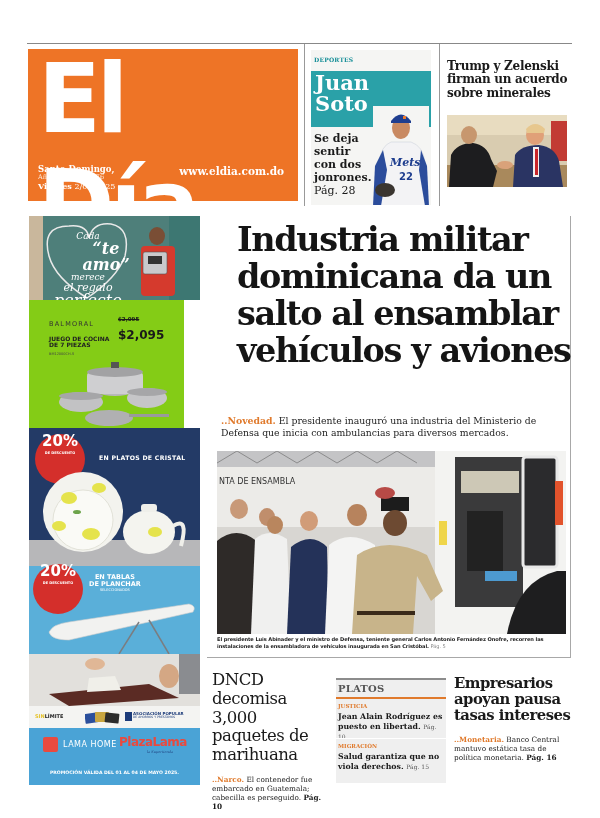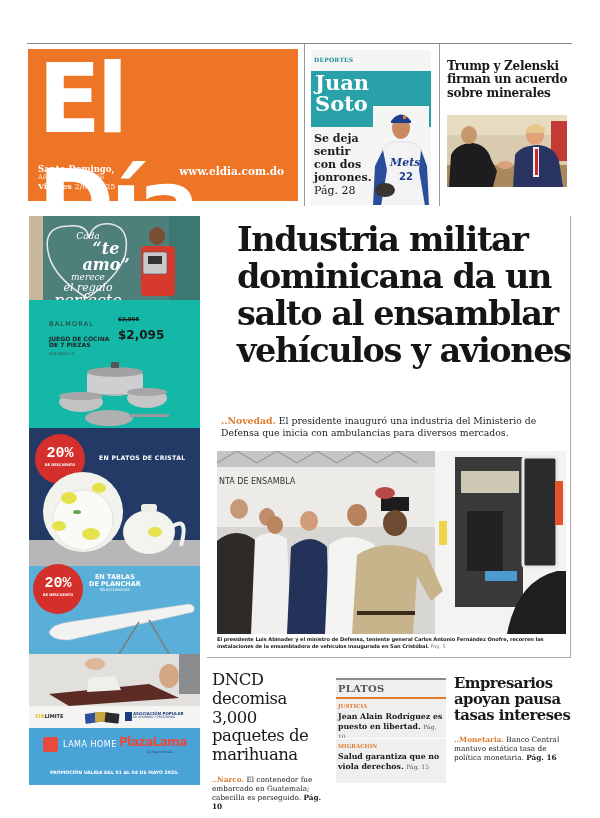--- a/index.html
+++ b/index.html
@@ -38,29 +38,29 @@
 
   
   .ad { left: 29px; top: 216px; width: 171px; height: 569px; overflow: hidden; }
   .ad-hero { position: absolute; left: 0; top: 0; width: 171px; height: 84px; background: #4b7d7a; }
   .ad-hero .heart { position: absolute; left: 14px; top: 16px; width: 90px; height: 76px; color: #fff; font-family: "DejaVu Serif", serif; font-style: italic; text-align: center; line-height: 1.0; }
   .ad-hero .heart .l1 { font-size: 9px; }
   .ad-hero .heart .l2 { font-size: 16px; font-weight: bold; padding-left: 36px; }
   .ad-hero .heart .l3 { font-size: 9px; }
   .ad-hero .heart .l4 { font-size: 11px; }
   .ad-hero .heart .l5 { font-size: 16px; }
-  .ad-cook { position: absolute; left: 0; top: 84px; width: 171px; height: 128px; background: #14b8a6; }
+  .ad-cook { position: absolute; left: 0; top: 84px; width: 155px; height: 128px; background: #84cc16; }
   .ad-cook .brand { position: absolute; left: 20px; top: 20px; font-family: "DejaVu Sans", sans-serif; font-size: 6.5px; letter-spacing: 1.2px; color: #333; }
   .ad-cook .prod { position: absolute; left: 20px; top: 36px; font-family: "DejaVu Sans", sans-serif; font-size: 6px; font-weight: bold; line-height: 1.05; color: #222; }
   .ad-cook .sku { position: absolute; left: 20px; top: 52px; font-family: "DejaVu Sans", sans-serif; font-size: 3.5px; color: #444; }
   .ad-cook .old { position: absolute; left: 89px; top: 16px; font-family: "DejaVu Sans", sans-serif; font-size: 5.5px; font-weight: bold; text-decoration: line-through; }
   .ad-cook .price { position: absolute; left: 89px; top: 28px; font-family: "DejaVu Sans", sans-serif; font-size: 12px; font-weight: bold; }
   .ad-plates { position: absolute; left: 0; top: 212px; width: 171px; height: 138px; background: #233a66; }
   .badge { position: absolute; width: 50px; height: 50px; border-radius: 50%; background: #d42f2b; color: #fff; text-align: center; font-family: "DejaVu Sans", sans-serif; }
-  .badge .pct { display: block; font-weight: bold; font-size: 15px; margin-top: 12px; line-height: 1; font-family: Liberation Mono, monospace; }
+  .badge .pct { display: block; font-weight: bold; font-size: 15px; line-height: 1; }
   .badge .off { display: block; font-size: 3.5px; font-weight: bold; margin-top: 2px; }
   .ad-plates .label { position: absolute; left: 70px; top: 26px; color: #fff; font-family: "DejaVu Sans", sans-serif; font-size: 6.2px; font-weight: bold; letter-spacing: 0.3px; }
   .ad-plates .floor { position: absolute; left: 0; bottom: 0; width: 171px; height: 26px; background: #b7b7b9; }
   .ad-iron { position: absolute; left: 0; top: 350px; width: 171px; height: 88px; background: #5aafd9; }
   .ad-iron .label { position: absolute; left: 60px; top: 8px; color: #fff; font-family: "DejaVu Sans", sans-serif; font-size: 6.5px; font-weight: bold; line-height: 1.05; text-align: center; }
   .ad-iron .sub { display:block; font-size: 3.5px; font-weight: normal; margin-top: 1px; }
   .ad-photo { position: absolute; left: 0; top: 438px; width: 171px; height: 52px; background: #d8d6d2; overflow:hidden; }
   .ad-logos { position: absolute; left: 0; top: 490px; width: 171px; height: 22px; background: #f4f4f2; }
   .ad-logos .l1 { position: absolute; left: 6px; top: 7px; font-family: "DejaVu Sans", sans-serif; font-size: 5px; font-weight: bold; color: #222; }
   .ad-logos .l1 .y { color: #e5c22a; }

